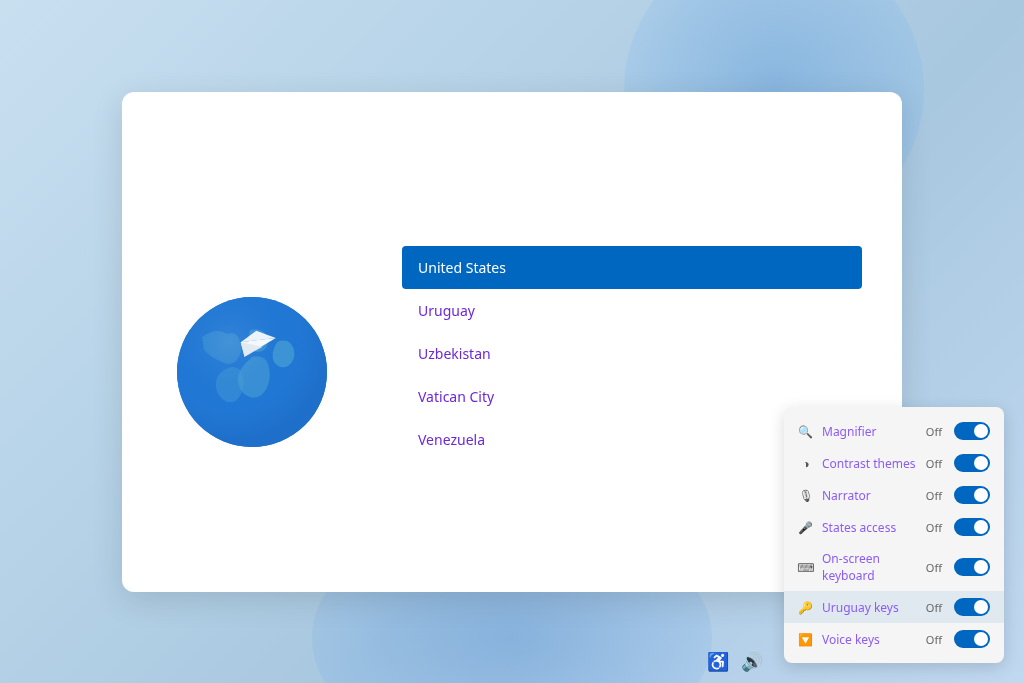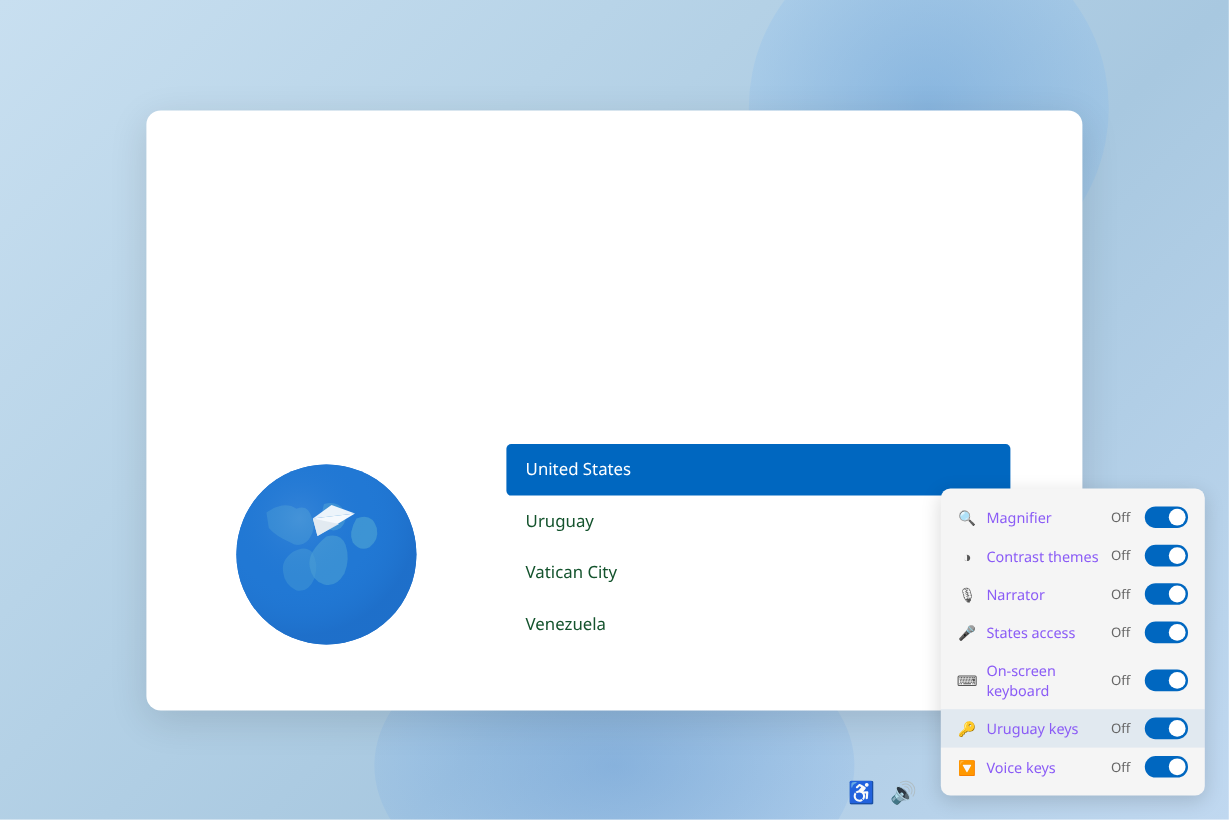--- a/index.html
+++ b/index.html
@@ -38,24 +38,24 @@
       background: radial-gradient(ellipse, rgba(80,140,210,0.4) 0%, rgba(100,160,230,0.2) 60%, transparent 100%);
       pointer-events: none;
     }
 
     
     .card {
       background: #ffffff;
       border-radius: 12px;
       width: 780px;
       min-height: 500px;
-      padding: 50px 60px;
+      padding: 50px 40px;
       display: flex;
       flex-direction: row;
-      align-items: flex-end;
+      align-items: center;
       gap: 60px;
       box-shadow: 0 8px 32px rgba(0,0,0,0.12);
       position: relative;
       z-index: 1;
     }
 
     
     .globe-container {
       flex-shrink: 0;
       width: 180px;
@@ -91,21 +91,21 @@
       display: flex;
       flex-direction: column;
       gap: 0;
     }
 
     .country-item {
       padding: 12px 16px;
       cursor: pointer;
       border-radius: 4px;
       font-size: 14px;
-      color: #14532d;
+      color: #6d28d9;
       transition: background 0.1s;
     }
 
     .country-item.selected {
       background: #0067c0;
       color: #ffffff;
       border-radius: 4px;
     }
 
     
@@ -240,20 +240,21 @@
     </div>
   </div>
 
   <div class="content">
     <h1 class="title"></h1>
 
     <div class="country-list">
 
     <div class="country-item selected">United States</div>
         <div class="country-item">Uruguay</div>
+        <div class="country-item">Uzbekistan</div>
         <div class="country-item">Vatican City</div>
         <div class="country-item">Venezuela</div>
       </div>
   </div>
 </div>
 
 <div class="accessibility-panel">
 
 <div class="panel-row">
       <span class="panel-icon">🔍</span>

